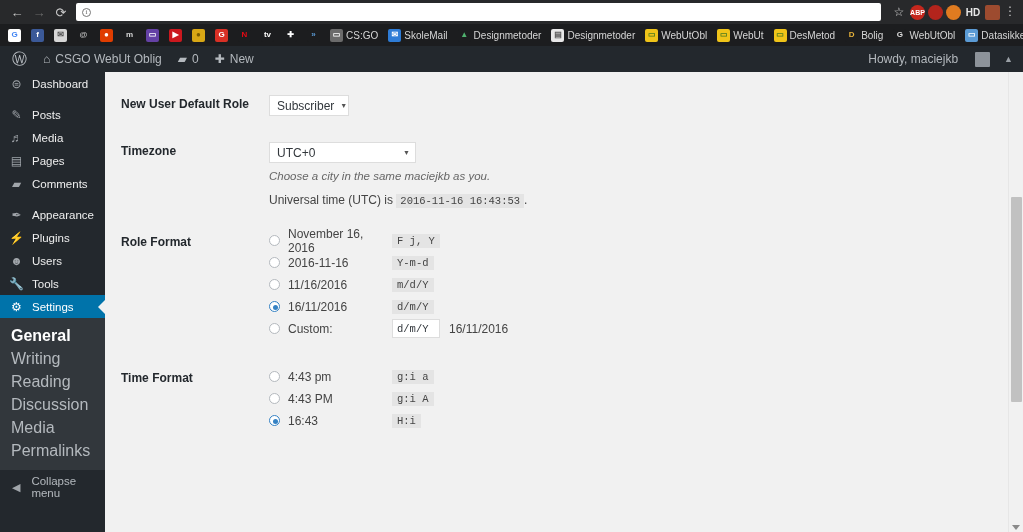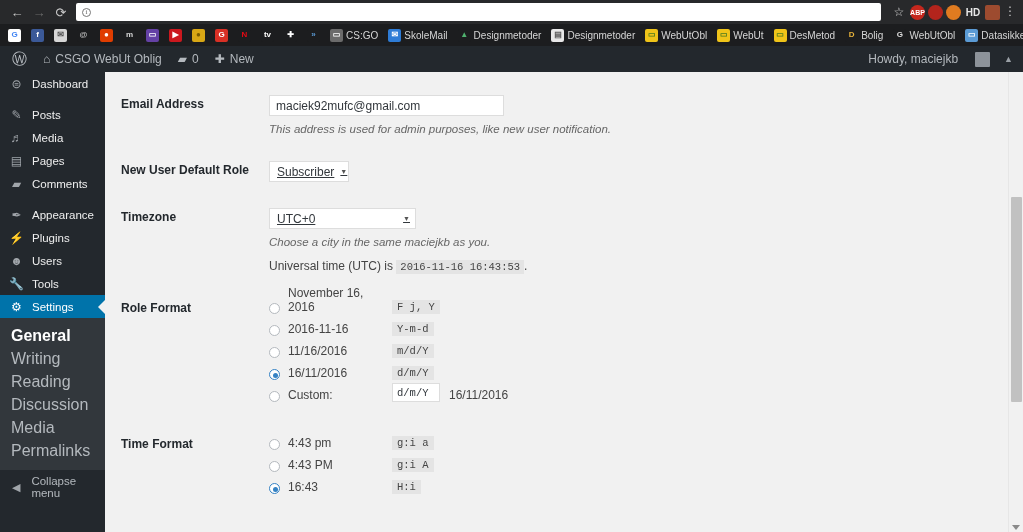--- a/index.html
+++ b/index.html
@@ -132,27 +132,27 @@
     width: 235px; height: 21px; border: 1px solid #ddd; background: #fff;
     font-size: 12px; padding: 0 6px; color: #32373c;
     font-family: "Liberation Sans", sans-serif;
   }
   .description {
     font-style: italic; font-size: 11.5px; color: #666; margin-top: 7px;
   }
   .select-box {
     display: inline-flex; align-items: center; justify-content: space-between;
     border: 1px solid #ddd; background: #fff; height: 21px;
-    font-size: 12px; color: #32373c; padding: 0 5px 0 7px; text-decoration: underline;
+    font-size: 12px; color: #32373c; padding: 0 5px 0 7px;
   }
   .select-box.role { width: 80px; }
   .select-box.tz { width: 147px; }
   .caret { font-size: 7px; color: #555; margin-left: 6px; }
   .radio-row {
-    display: flex; align-items: flex-end; margin-bottom: 7px; height: 15px;
+    display: flex; align-items: center; margin-bottom: 7px; height: 15px;
   }
   .radio {
     width: 11px; height: 11px; border: 1px solid #b4b9be; border-radius: 50%;
     background: #fff; flex: none; margin-right: 8px; position: relative;
   }
   .radio.checked { border-color: #3582c4; }
   .radio.checked::after {
     content: ""; position: absolute; left: 2.5px; top: 2.5px;
     width: 5px; height: 5px; border-radius: 50%; background: #3582c4;
   }
@@ -375,27 +375,20 @@
       </div>
       <div class="collapse">
         <span class="ico">◀</span>
         <span>Collapse menu</span>
       </div>
     </div>
 
   <div class="content">
     <table class="form-table">
       <tbody>
-          <tr>
-        <th>Email Address</th>
-        <td>
-          <input class="regular-text" type="text" value="maciek92mufc@gmail.com" style="">
-          <div class="description">This address is used for admin purposes, like new user notification.</div>
-        </td>
-      </tr>
       <tr>
         <th>New User Default Role</th>
         <td>
           <div class="select-box role">
             <span>Subscriber</span>
             <span class="caret">▼</span>
           </div>
         </td>
       </tr>
       <tr>

